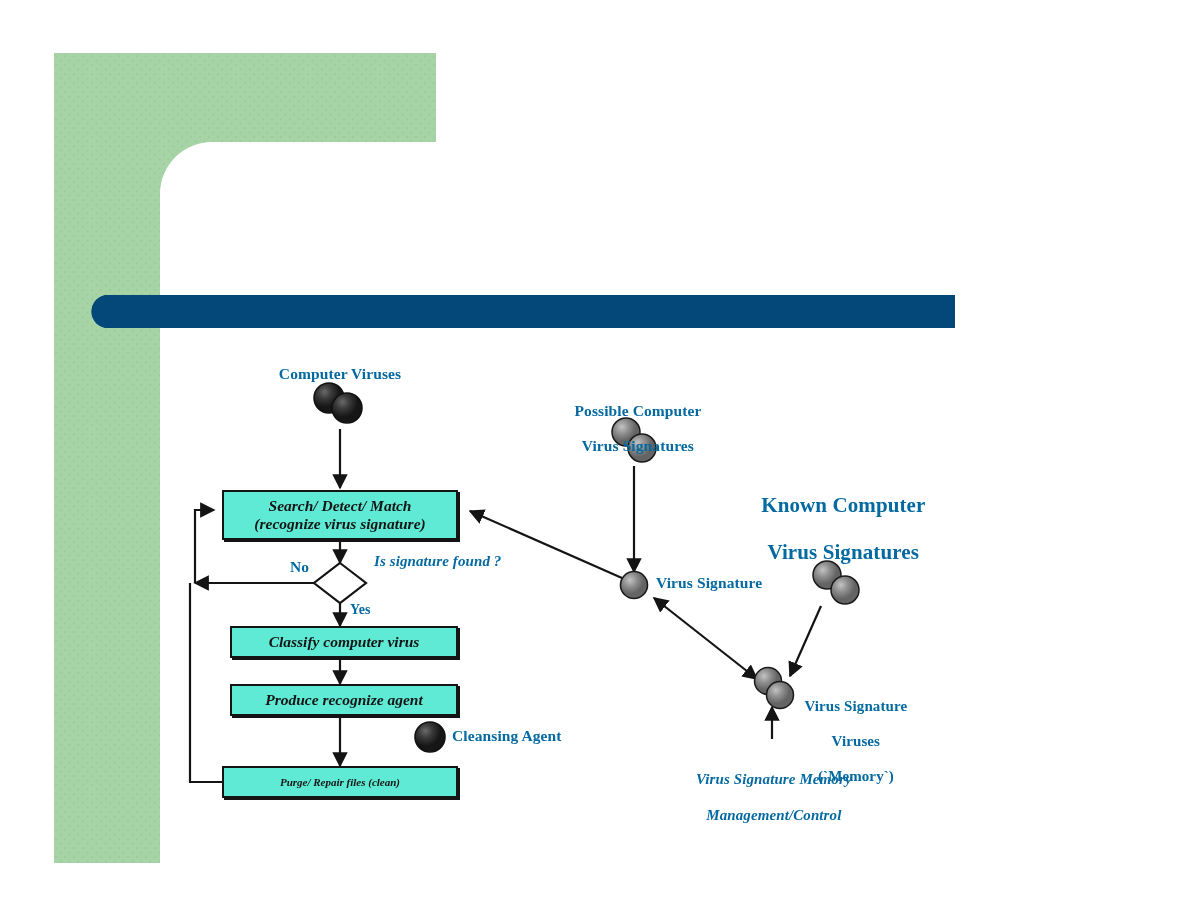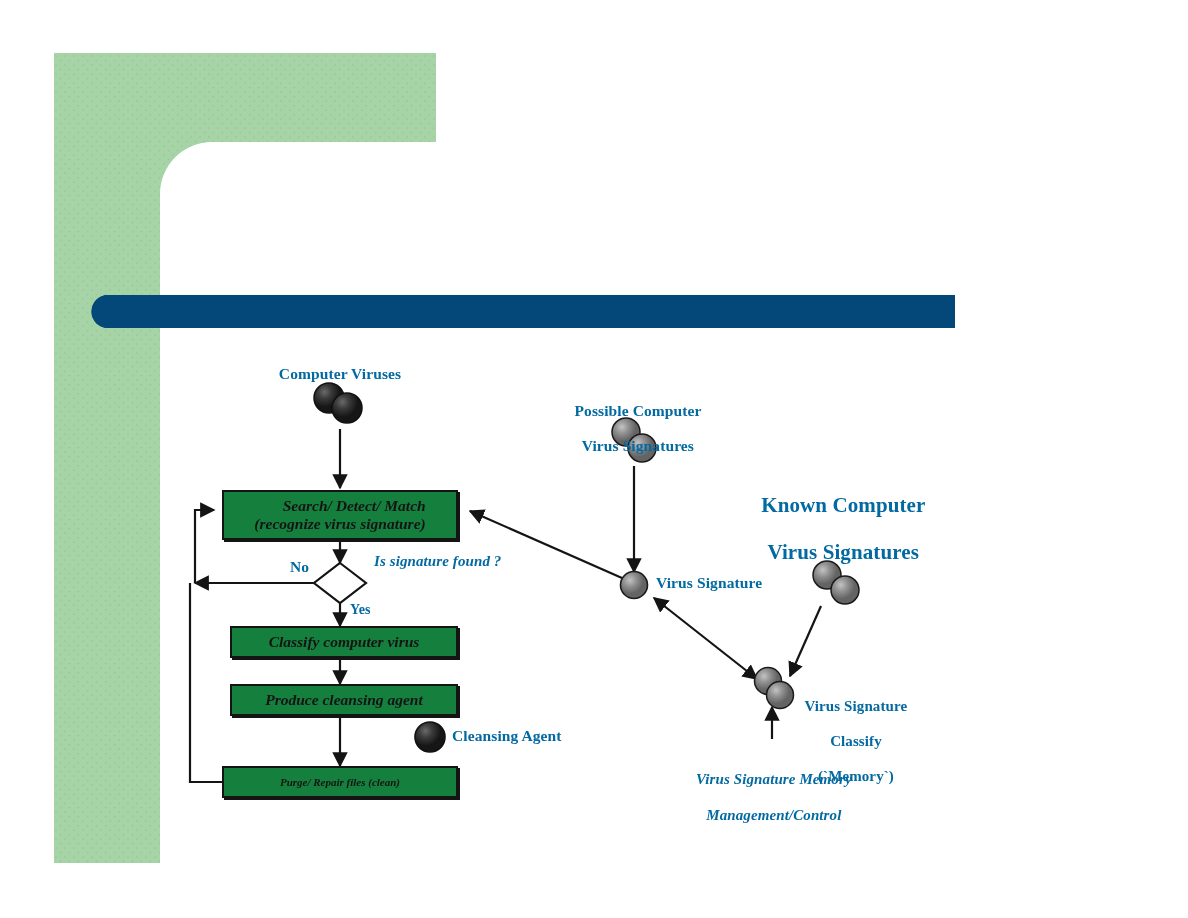--- a/index.html
+++ b/index.html
@@ -22,28 +22,28 @@
     white-space:pre;
     letter-spacing:.1px;
   }
   .lbl.serif-b{font-family:"Liberation Serif",serif;font-weight:700;}
   .lbl.ital{font-family:"Liberation Serif",serif;font-style:italic;font-weight:700;}
   .lbl.c{text-align:center;transform:translateX(-50%);}
 
   .pbox{
     position:absolute;
     border:2px solid #141414;
-    background:#15803d;
+    background:#5eead4;
     box-shadow:2px 2px 0 0 #141414;
     box-sizing:border-box;
     display:flex;align-items:center;justify-content:center;
     font-family:"Liberation Serif",serif;
     font-style:italic;font-weight:700;
     color:#141414;
-    text-align:right;
+    text-align:center;
     line-height:1.15;
   }
 </style>
 </head>
 <body>
 
 <svg id="deco" viewBox="0 0 1188 918">
   <defs>
     <pattern id="dots" width="9" height="9" patternUnits="userSpaceOnUse">
       <rect width="9" height="9" fill="#a6d4a6"></rect>
@@ -129,21 +129,21 @@
 
 <div class="pbox" style="left:222px;top:490px;width:236px;height:50px;font-size:15.5px;">
   <span><span>Search/ Detect/ Match</span><br><span>(recognize virus signature)</span></span>
 </div>
 
 <div class="pbox" style="left:230px;top:626px;width:228px;height:32px;font-size:15.5px;">
   <span>Classify computer virus</span>
 </div>
 
 <div class="pbox" style="left:230px;top:684px;width:228px;height:32px;font-size:15.5px;">
-  <span>Produce cleansing agent</span>
+  <span>Produce recognize agent</span>
 </div>
 
 <div class="pbox" style="left:222px;top:766px;width:236px;height:32px;font-size:11px;">
   <span>Purge/ Repair files (clean)</span>
 </div>
 
 <div class="lbl serif-b c" style="left:340px;top:365px;font-size:15.5px;">Computer Viruses</div>
 
 <div class="lbl serif-b c" style="left:634px;top:385px;font-size:15.5px;text-align:center;">
   <span>Possible Computer</span><br>
@@ -152,21 +152,21 @@
 
 <div class="lbl serif-b c" style="left:838px;top:470px;font-size:21px;text-align:center;">
   <span>Known Computer</span><br>
   <span>Virus Signatures</span>
 </div>
 
 <div class="lbl serif-b" style="left:656px;top:574px;font-size:15.5px;">Virus Signature</div>
 
 <div class="lbl serif-b" style="left:797px;top:680px;font-size:15px;text-align:center;line-height:1.18;">
   <span>Virus Signature</span><br>
-  <span>Classify</span><br>
+  <span>Viruses</span><br>
   <span>(`Memory`)</span>
 </div>
 
 <div class="lbl ital c" style="left:770px;top:752px;font-size:15px;text-align:center;line-height:1.2;">
   <span>Virus Signature Memory</span><br>
   <span>Management/Control</span>
 </div>
 
 <div class="lbl serif-b" style="left:452px;top:727px;font-size:15.5px;text-align:right;">Cleansing Agent</div>
 

